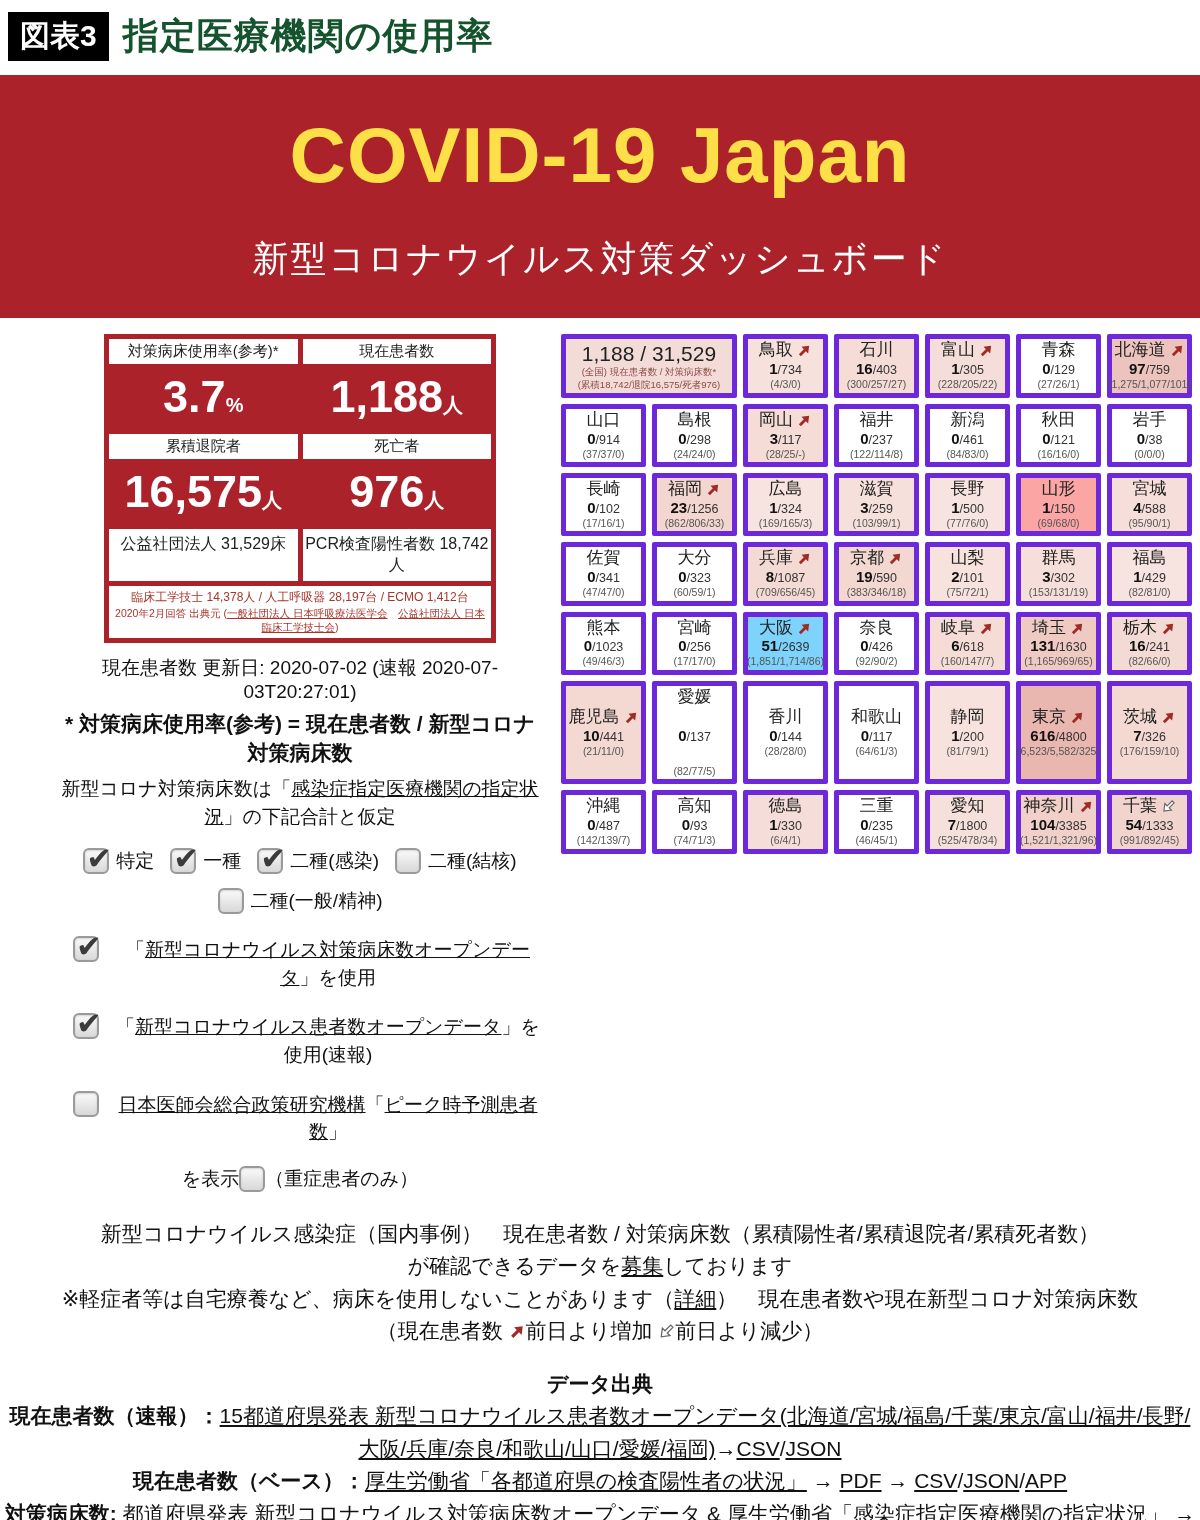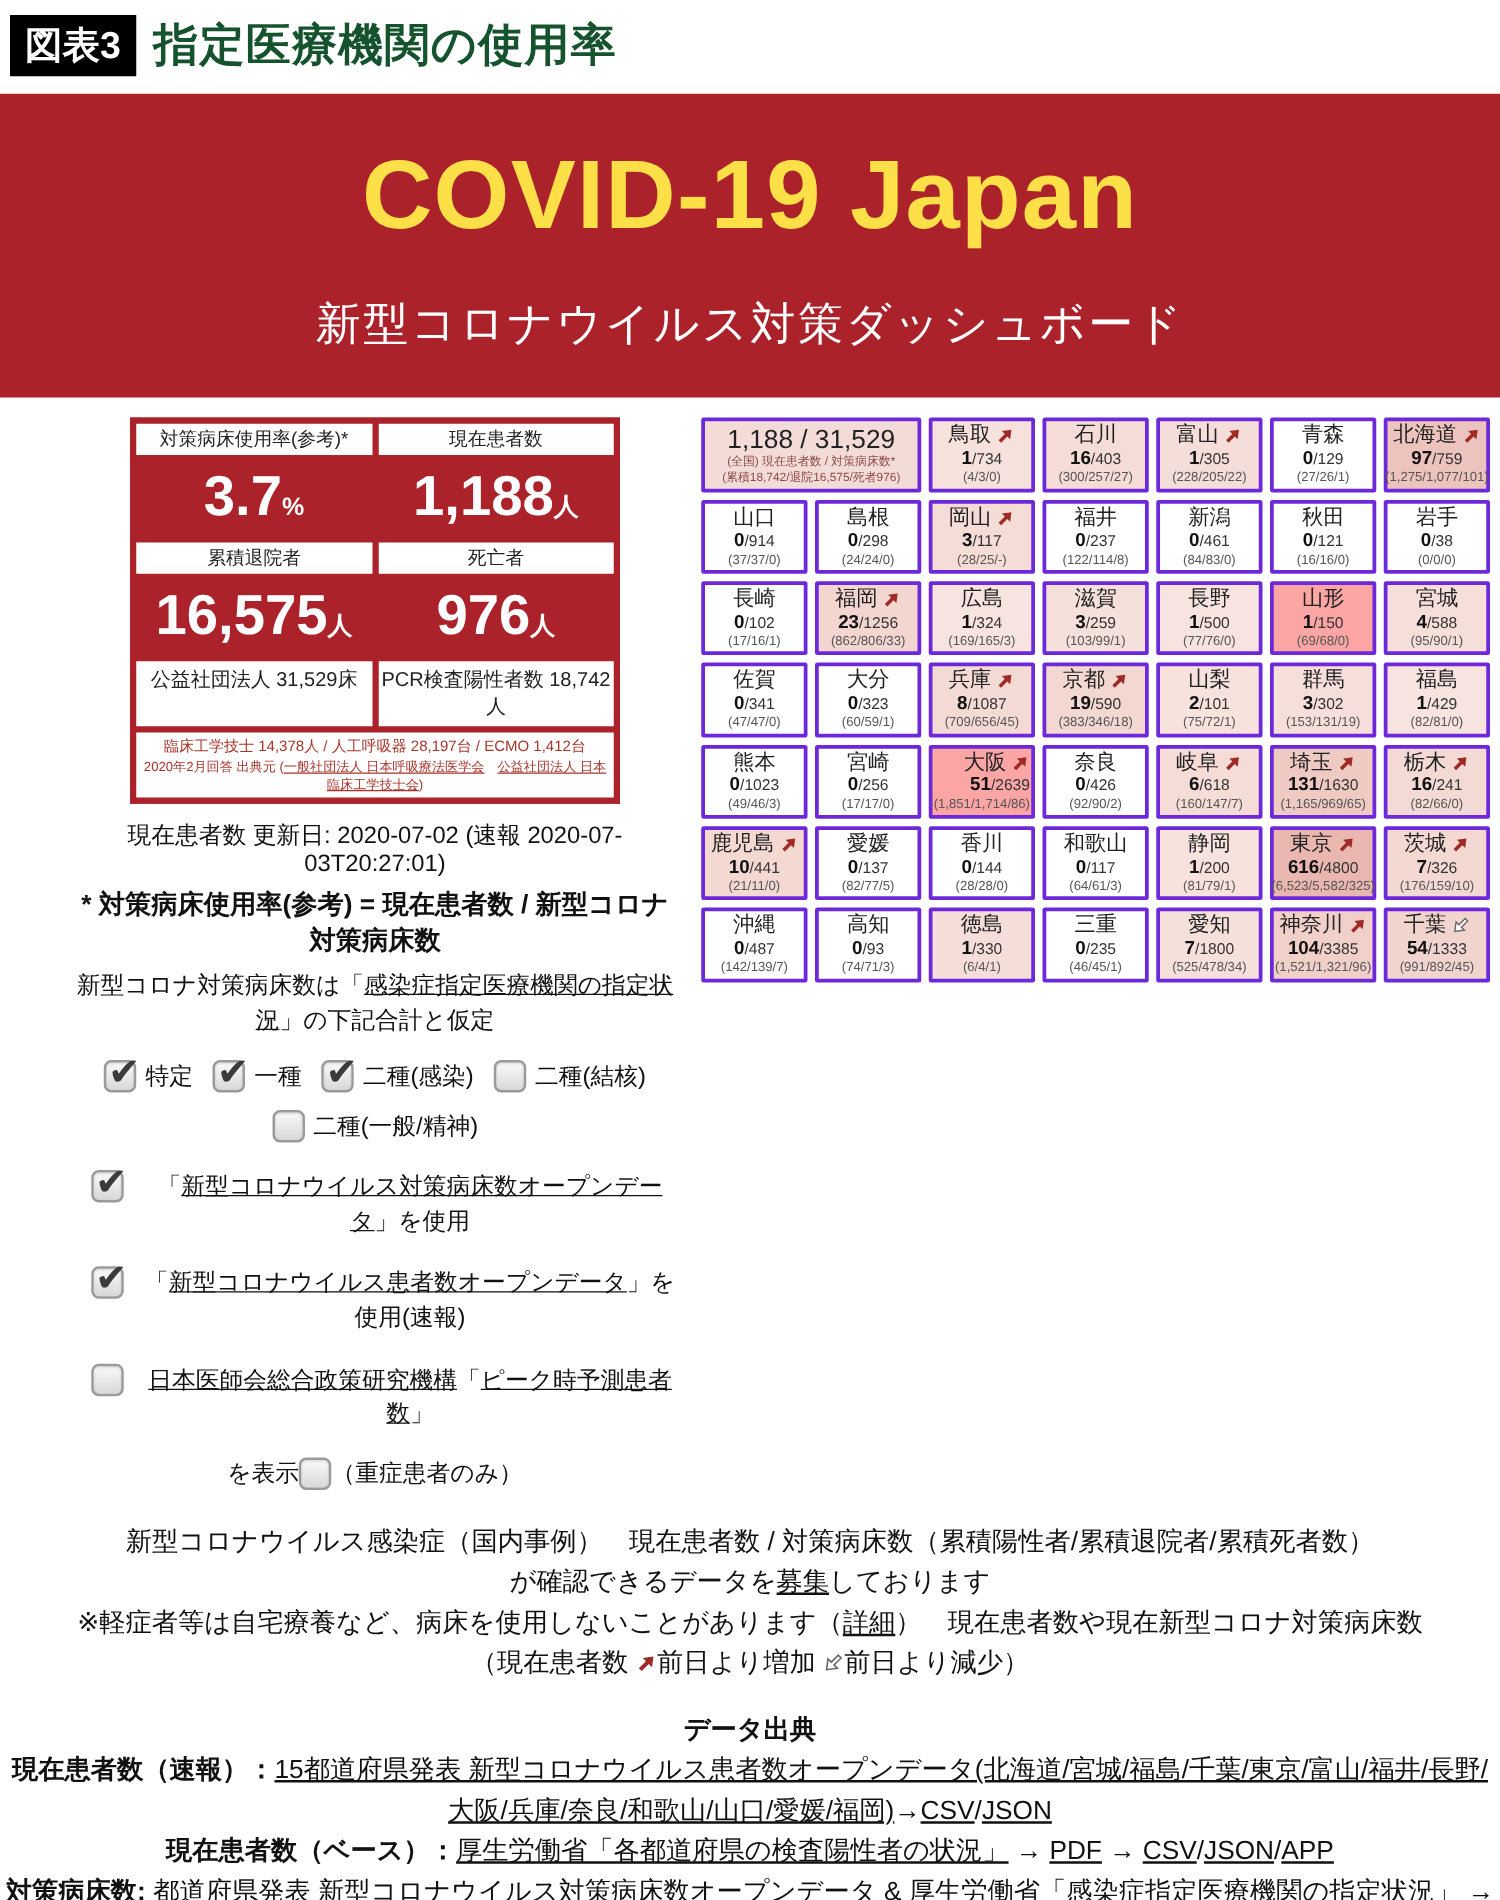--- a/index.html
+++ b/index.html
@@ -42,21 +42,21 @@
   .cb { position:relative; display:inline-block; width:26px; height:26px; border:2px solid #9a9a9a; border-radius:6px;
         background:linear-gradient(#fafafa,#d8d8d8); box-shadow:inset 0 1px 2px rgba(0,0,0,.15); flex:0 0 auto; }
   .mark { position:absolute; top:-10px; left:1px; font-size:31px; color:#3b3b3b; }
 
   .opt { display:flex; align-items:flex-start; gap:12px; margin-top:22px; padding-left:18px; }
   .opt-txt { flex:1; text-align:center; font-size:19px; line-height:1.45; }
   .display-row { display:flex; justify-content:center; align-items:center; margin-top:20px; font-size:19px; }
 
   
   .grid { display:grid; grid-template-columns:repeat(7,85px); gap:6px; align-content:start; margin-right:2px; }
-  .cell { border:3px solid #6d28d9; border-radius:2px; min-height:57px; display:flex; flex-direction:column; justify-content:center; align-items:center; text-align:center; background:#fff; padding:2px 1px; }
+  .cell { border:5px solid #6d28d9; border-radius:2px; min-height:57px; display:flex; flex-direction:column; justify-content:center; align-items:center; text-align:center; background:#fff; padding:2px 1px; }
   .c-name { font-size:17px; color:#222; display:flex; align-items:center; justify-content:center; gap:4px; line-height:1.1; }
   .trend { width:15px; height:15px; flex:0 0 auto; }
   .c-val { font-size:12.5px; color:#333; line-height:1.2; }
   .c-val b { font-size:15px; color:#111; }
   .c-cum { font-size:10.5px; color:#555; line-height:1.2; }
   .national { grid-column:1 / span 2; }
   .n-val { font-size:21px; color:#222; line-height:1.2; }
   .n-sub { font-size:9.5px; color:#8a4a42; line-height:1.3; }
 
   
@@ -323,21 +323,21 @@
         <div class="cell" style="background: rgb(255, 255, 255);">
           <div class="c-name">熊本</div>
           <div class="c-val"><b>0</b>/1023</div>
           <div class="c-cum">(49/46/3)</div>
         </div>
         <div class="cell" style="background: rgb(255, 255, 255);">
           <div class="c-name">宮崎</div>
           <div class="c-val"><b>0</b>/256</div>
           <div class="c-cum">(17/17/0)</div>
         </div>
-        <div class="cell" style="background: #fca5a5; align-items: flex-end;">
+        <div class="cell" style="background: #7dd3fc;">
           <div class="c-name">大阪<svg viewBox="0 0 16 16" class="trend">
               <g transform="rotate(-45 8 8)">
                 <path d="M1 6.5 H8.5 V3 L15 8 L8.5 13 V9.5 H1 Z" fill="#9e2b25"></path>
               </g>
             </svg></div>
           <div class="c-val"><b>51</b>/2639</div>
           <div class="c-cum">(1,851/1,714/86)</div>
         </div>
         <div class="cell" style="background: rgb(255, 255, 255);">
           <div class="c-name">奈良</div>
@@ -373,21 +373,21 @@
         </div>
         <div class="cell" style="background: rgb(244, 217, 211);">
           <div class="c-name">鹿児島<svg viewBox="0 0 16 16" class="trend">
               <g transform="rotate(-45 8 8)">
                 <path d="M1 6.5 H8.5 V3 L15 8 L8.5 13 V9.5 H1 Z" fill="#9e2b25"></path>
               </g>
             </svg></div>
           <div class="c-val"><b>10</b>/441</div>
           <div class="c-cum">(21/11/0)</div>
         </div>
-        <div class="cell" style="background: rgb(255, 255, 255);">
+        <div class="cell" style="background: rgb(255, 255, 255); gap: 20px;">
           <div class="c-name">愛媛</div>
           <div class="c-val"><b>0</b>/137</div>
           <div class="c-cum">(82/77/5)</div>
         </div>
         <div class="cell" style="background: rgb(255, 255, 255);">
           <div class="c-name">香川</div>
           <div class="c-val"><b>0</b>/144</div>
           <div class="c-cum">(28/28/0)</div>
         </div>
         <div class="cell" style="background: rgb(255, 255, 255);">

